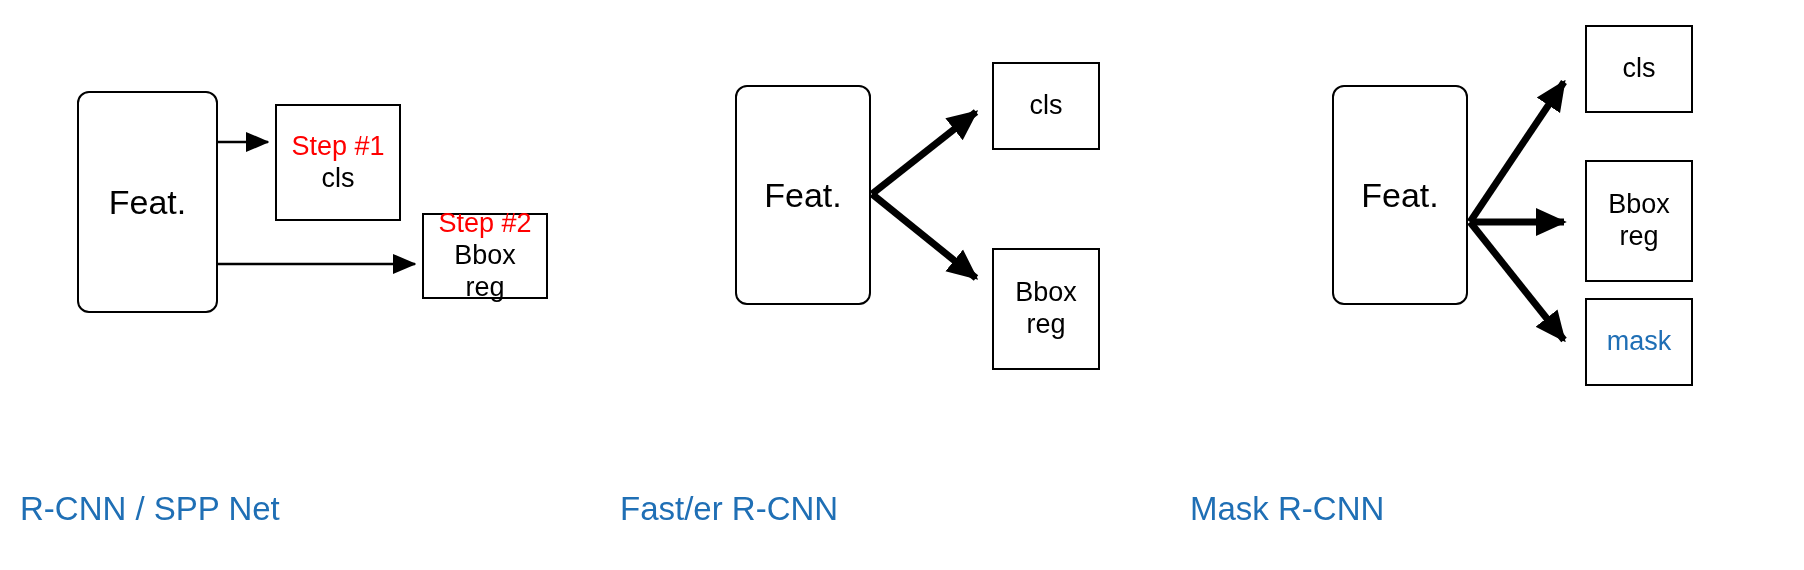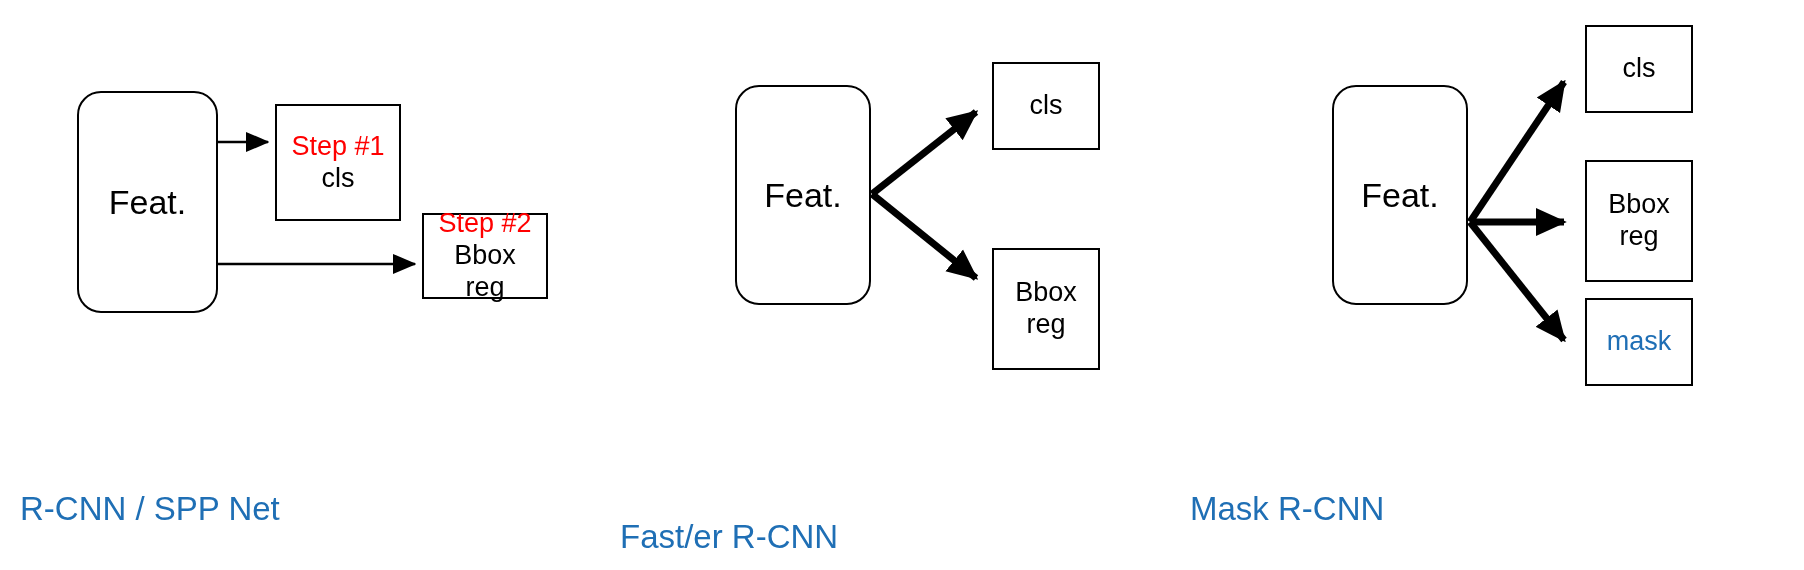--- a/index.html
+++ b/index.html
@@ -19,21 +19,21 @@
   }
   .panel {
     position: absolute;
     top: 0;
     height: 570px;
   }
   
   .feat-box {
     position: absolute;
     border: 2px solid #000000;
-    border-radius: 24px;
+    border-radius: 12px;
     background: #ffffff;
     box-sizing: border-box;
     display: flex;
     align-items: center;
     justify-content: center;
   }
   .feat-label {
     font-size: 34px;
     color: #000000;
     line-height: 1;
@@ -140,21 +140,21 @@
 
     <div class="out-box" style="left:992px; top:62px; width:108px; height:88px;">
       <span class="out-line">cls</span>
     </div>
 
     <div class="out-box" style="left:992px; top:248px; width:108px; height:122px;">
       <span class="out-line">Bbox</span>
       <span class="out-line">reg</span>
     </div>
 
-    <div class="caption" style="left:620px; top:520px; width:620px;">Fast/er R-CNN</div>
+    <div class="caption" style="left:620px; top:492px; width:620px;">Fast/er R-CNN</div>
   </div>
 
   <div class="panel">
 
     <div class="feat-box" style="left:1332px; top:85px; width:136px; height:220px;">
       <span class="feat-label">Feat.</span>
     </div>
 
     <div class="out-box" style="left:1585px; top:25px; width:108px; height:88px;">
       <span class="out-line">cls</span>

